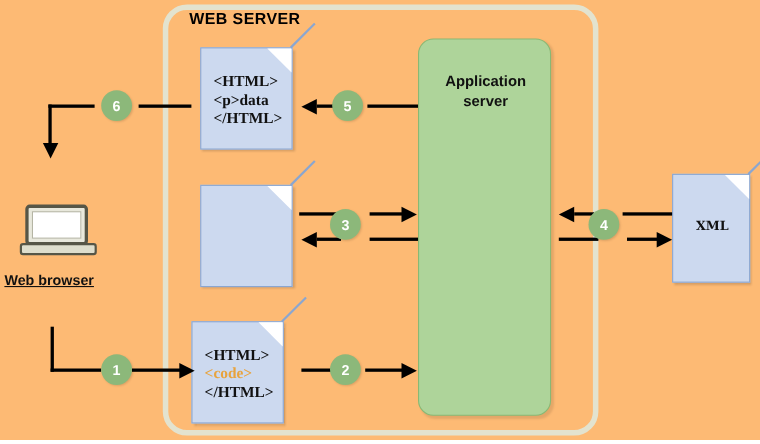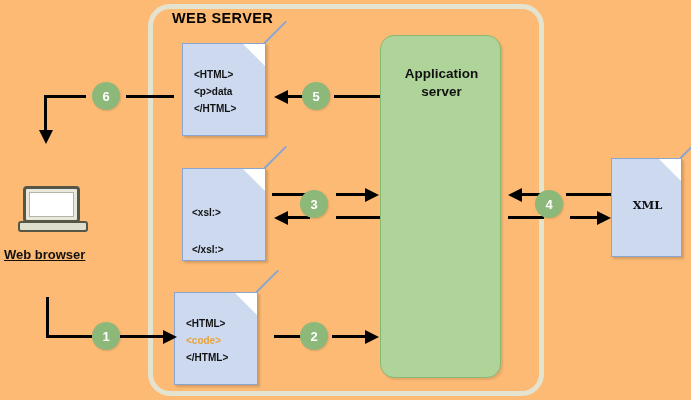--- a/index.html
+++ b/index.html
@@ -60,22 +60,22 @@
     right: 0;
     top: 0;
     width: 31px;
     height: 1.6px;
     background: #8aa6d0;
     transform-origin: 100% 0;
     transform: rotate(135deg);
   }
   .doc-text {
     position: absolute;
-    font-family: Liberation Sans, sans-serif;
-    font-size: 10px;
+    font-family: Liberation Serif, serif;
+    font-size: 14px;
     line-height: 17px;
     color: #111111;
     font-weight: bold;
     white-space: pre;
   }
   .code-line { color: #e8a33d; }
 
   #doc-html-out { left: 182px; top: 43px; width: 84px; height: 93px; }
   #doc-html-out .doc-text { left: 11px; top: 22px; }
 
@@ -200,22 +200,20 @@
     <div class="fold-cut"></div>
     <div class="fold-edge"></div>
     <div class="doc-text"><span>&lt;HTML&gt;</span>
 <span>&lt;p&gt;data</span>
 <span>&lt;/HTML&gt;</span></div>
   </div>
 
   <div class="abs doc" id="doc-xsl">
     <div class="fold-cut"></div>
     <div class="fold-edge"></div>
-    <div class="doc-text"><span>&lt;xsl:&gt;</span>
-<span>&lt;/xsl:&gt;</span></div>
   </div>
 
   <div class="abs doc" id="doc-html-in">
     <div class="fold-cut"></div>
     <div class="fold-edge"></div>
     <div class="doc-text"><span>&lt;HTML&gt;</span>
 <span class="code-line">&lt;code&gt;</span>
 <span>&lt;/HTML&gt;</span></div>
   </div>
 

